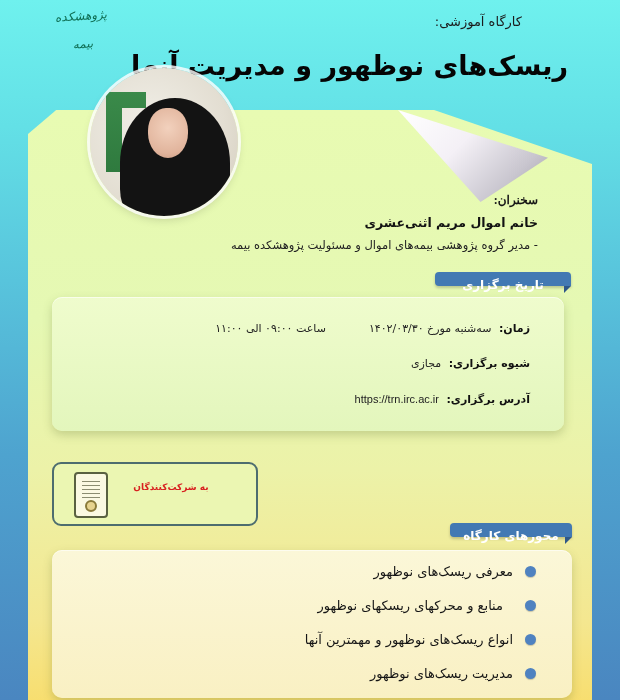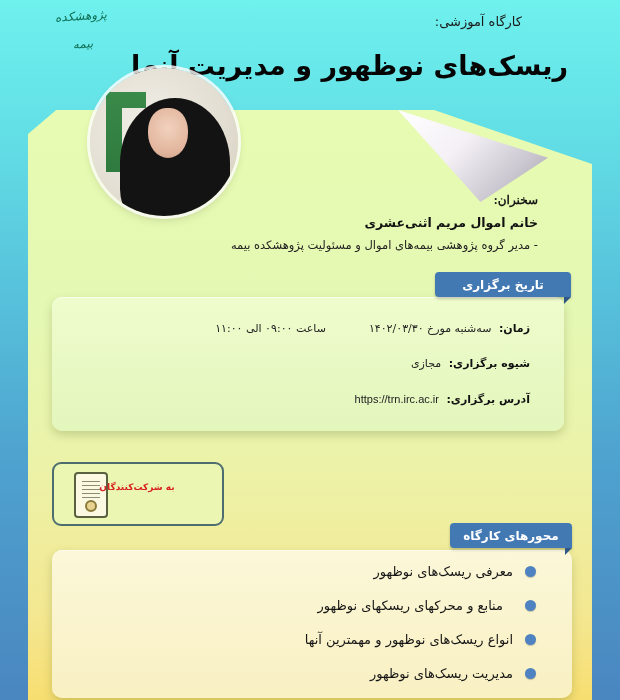--- a/index.html
+++ b/index.html
@@ -63,21 +63,21 @@
       border-radius: 45% 45% 50% 50%;
     }
 
     
     .speaker-label { position: absolute; right: 82px; top: 193px; direction: rtl; font-size: 12px; font-weight: bold; color: #161616; font-family: Liberation Serif, serif; }
     .speaker-name { position: absolute; right: 82px; top: 215px; direction: rtl; font-size: 12.5px; font-weight: bold; color: #121212; }
     .speaker-role { position: absolute; right: 82px; top: 238px; direction: rtl; font-size: 11.5px; color: #222; white-space: nowrap; }
 
     
     .tab {
-      position: absolute; height: 25px; background: #4279b3; color: #fff;
+      position: absolute; height: 14px; background: #4279b3; color: #fff;
       font-size: 12px; font-weight: bold; direction: rtl; text-align: center; line-height: 26px;
       border-radius: 4px 4px 0 4px; box-shadow: 0 2px 3px rgba(0,0,0,0.2);
     }
     .tab::after {
       content: ""; position: absolute; right: 0; bottom: -7px; width: 7px; height: 7px;
       background: #2e5787; clip-path: polygon(0 0, 100% 0, 0 100%);
     }
     .tab-date { left: 435px; top: 272px; width: 136px; }
     .tab-topics { left: 450px; top: 523px; width: 122px; }
 
@@ -93,21 +93,21 @@
     .info-row { position: absolute; right: 34px; direction: rtl; font-size: 11px; color: #222; white-space: nowrap; }
     .info-row .k { font-weight: bold; color: #111; margin-left: 4px; }
     .row-time { top: 322px; right: 90px; }
     .row-mode { top: 357px; right: 90px; }
     .row-addr { top: 393px; right: 90px; }
     .info-gap { display: inline-block; width: 36px; }
     .url { direction: ltr; unicode-bidi: embed; font-family: "Liberation Sans", sans-serif; font-size: 11px; }
 
     
     .cert {
-      position: absolute; left: 52px; top: 462px; width: 172px; height: 64px;
+      position: absolute; left: 52px; top: 462px; width: 206px; height: 64px;
       border: 2px solid #4d6d6f; border-radius: 9px; background: #ebf6b2;
     }
     .cert-icon {
       position: absolute; left: 20px; top: 8px; width: 34px; height: 46px;
       border: 2px solid #5a6141; border-radius: 4px; background: #fbf9e2;
     }
     .cert-icon .line { position: absolute; left: 6px; right: 6px; height: 1px; background: #8b8c70; }
     .cert-icon .seal {
       position: absolute; left: 9px; bottom: 4px; width: 12px; height: 12px;
       border-radius: 50%; border: 2px solid #8a7a3a; background: #e7d38f;

